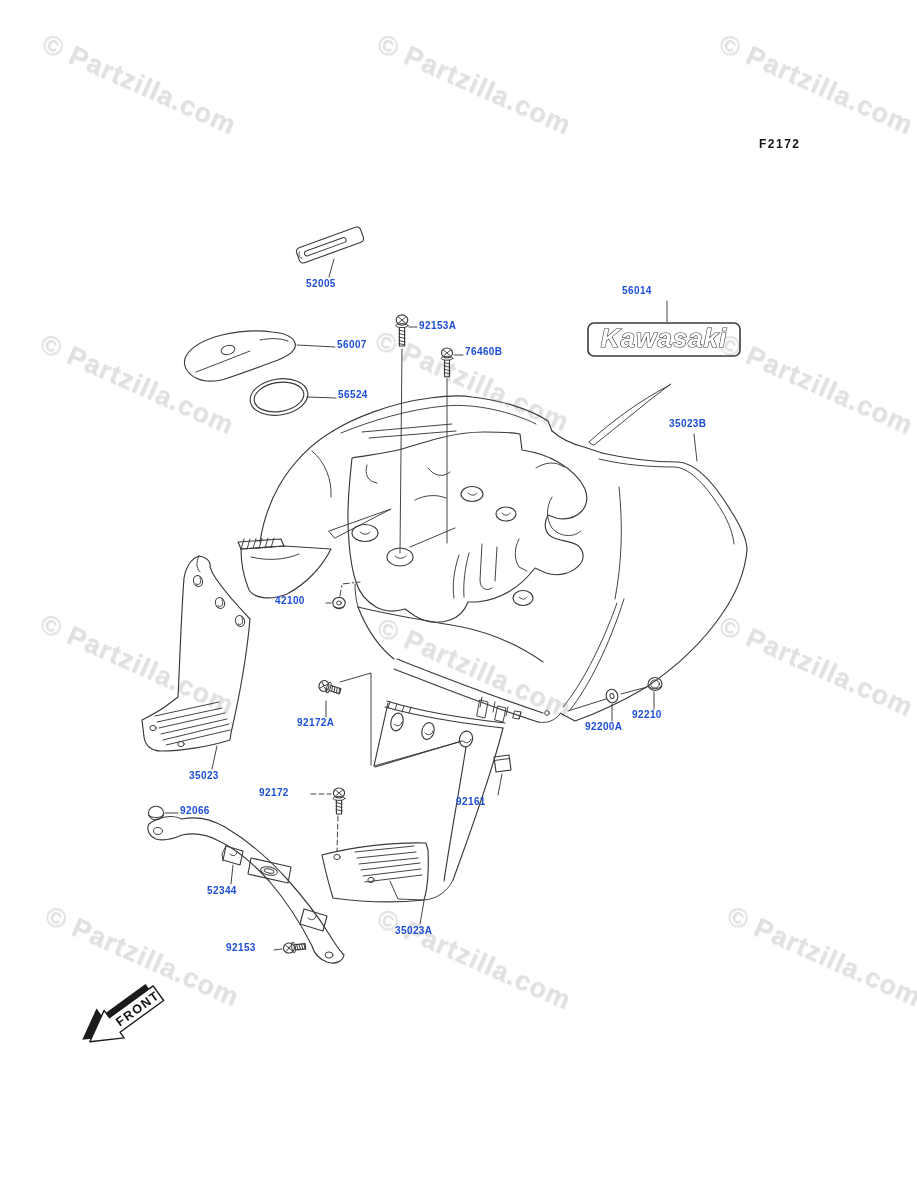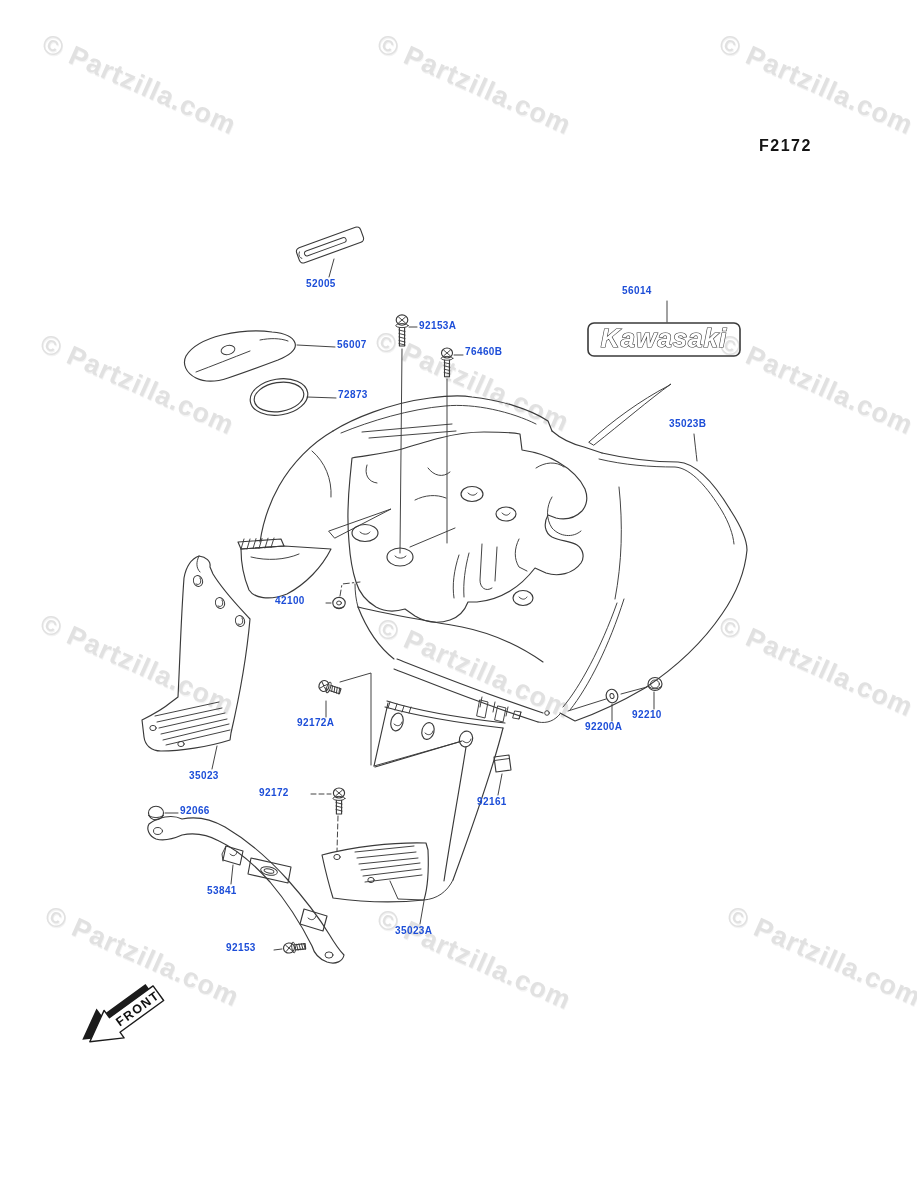--- a/index.html
+++ b/index.html
@@ -9,21 +9,21 @@
   }
   .wm{
     position:absolute;color:#e1e1e1;font-size:27px;font-weight:bold;letter-spacing:1px;
     white-space:nowrap;transform-origin:left top;transform:rotate(24deg);
     text-shadow:1px 1px 0 #f3f3f3;user-select:none;pointer-events:none;
   }
   .plabel{
     position:absolute;font-weight:bold;font-size:10px;color:#1d4ed8;
     letter-spacing:.4px;white-space:nowrap;line-height:1;
   }
-  .code{position:absolute;font-weight:bold;font-size:16px;color:#141414;letter-spacing:1.5px;line-height:1;}
+  .code{position:absolute;font-weight:bold;font-size:12px;color:#141414;letter-spacing:1.5px;line-height:1;}
   svg.art{position:absolute;left:0;top:0;}
   svg .ln{fill:none;stroke:#3a3a3a;stroke-width:1.15;stroke-linecap:round;stroke-linejoin:round;}
   svg .thin{stroke-width:.95;}
   svg .dash{stroke-dasharray:5 3;}
   svg .dashdot{stroke-dasharray:6 3 1.5 3;}
   svg .arrow-back{fill:#1b1b1b;stroke:none;}
   svg .arrow-face{fill:#ffffff;stroke:#1b1b1b;stroke-width:1.4;stroke-linejoin:round;}
   svg text.front{font-family:"Liberation Sans",sans-serif;font-weight:bold;font-size:12.5px;letter-spacing:1.5px;fill:#111;}
   svg text.kawasaki{
     font-family:"Liberation Sans",sans-serif;font-weight:bold;font-style:italic;
@@ -278,32 +278,32 @@
 
     <g transform="translate(106,1030) rotate(-36)">
       <path class="arrow-back" d="M -25,-6 L 5,-23 L 5,-14 L 59,-14 L 59,4 L 5,4 L 5,11 Z"></path>
       <path class="arrow-face" d="M -20,0 L 10,-17 L 10,-8 L 64,-8 L 64,10 L 10,10 L 10,17 Z"></path>
       <text class="front" x="13" y="5.5">FRONT</text>
     </g>
   </svg>
 
   <div class="plabel" style="left:306px;top:279px">52005</div>
   <div class="plabel" style="left:337px;top:340px">56007</div>
-  <div class="plabel" style="left:338px;top:390px">72873</div>
+  <div class="plabel" style="left:338px;top:390px">56524</div>
   <div class="plabel" style="left:419px;top:321px">92153A</div>
   <div class="plabel" style="left:465px;top:347px">76460B</div>
   <div class="plabel" style="left:622px;top:286px">56014</div>
   <div class="plabel" style="left:669px;top:419px">35023B</div>
   <div class="plabel" style="left:275px;top:596px">42100</div>
   <div class="plabel" style="left:297px;top:718px">92172A</div>
   <div class="plabel" style="left:189px;top:771px">35023</div>
   <div class="plabel" style="left:180px;top:806px">92066</div>
   <div class="plabel" style="left:259px;top:788px">92172</div>
-  <div class="plabel" style="left:207px;top:886px">53841</div>
+  <div class="plabel" style="left:207px;top:886px">52344</div>
   <div class="plabel" style="left:226px;top:943px">92153</div>
   <div class="plabel" style="left:395px;top:926px">35023A</div>
-  <div class="plabel" style="left:477px;top:797px">92161</div>
+  <div class="plabel" style="left:456px;top:797px">92161</div>
   <div class="plabel" style="left:585px;top:722px">92200A</div>
   <div class="plabel" style="left:632px;top:710px">92210</div>
 
   <div class="code" style="left:759px;top:138px">F2172</div>
 
 </div>
 
 </body></html>

